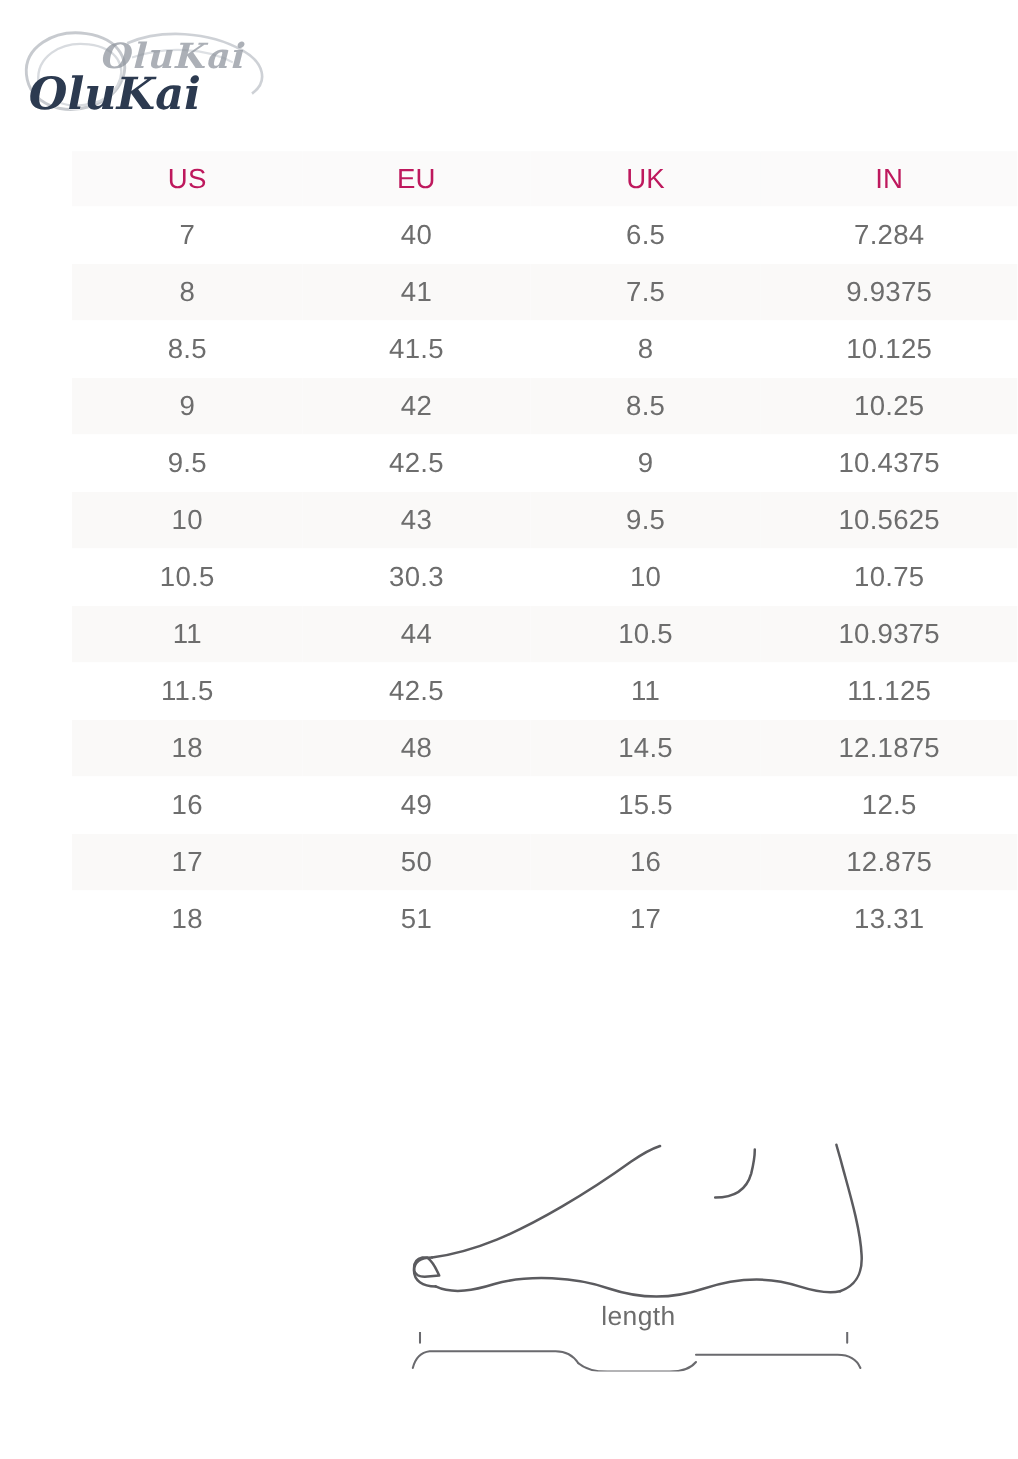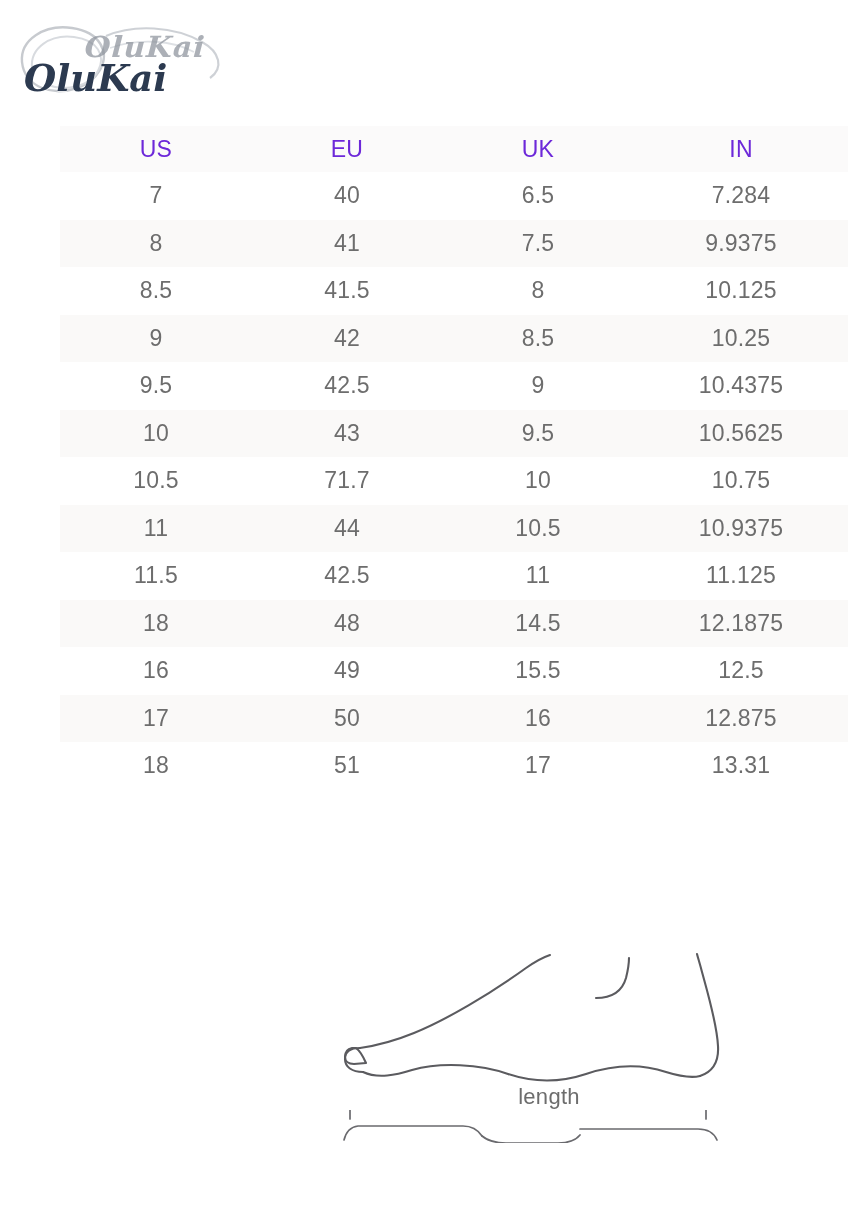--- a/index.html
+++ b/index.html
@@ -82,21 +82,21 @@
     font-size: 23px;
     font-weight: 400;
     color: #6d6d6d;
     height: 47.5px;
     padding: 0;
     border: none;
     letter-spacing: .2px;
   }
   #size-table thead th {
     background: #fbfafa;
-    color: #6d28d9;
+    color: #be185d;
     height: 46px;
   }
   #size-table tbody tr:nth-child(odd)  { background: #ffffff; }
   #size-table tbody tr:nth-child(even) { background: #faf9f8; }
 
   
   #foot-diagram {
     position: absolute;
     left: 330px;
     top: 938px;
@@ -112,21 +112,21 @@
     stroke-linejoin: round;
   }
   .dim-stroke {
     fill: none;
     stroke: #6a6a6e;
     stroke-width: 1.7;
     stroke-linecap: round;
   }
   #length-label {
     position: absolute;
-    left: 17px;
+    left: 0;
     top: 146px;
     width: 404px;
     text-align: center;
     font-size: 22px;
     color: #6d6d6d;
     letter-spacing: .3px;
     background: #ffffff;
   }
   .length-label-inner {
     background: #ffffff;
@@ -194,21 +194,21 @@
         <td>10.4375</td>
       </tr>
       <tr>
         <td>10</td>
         <td>43</td>
         <td>9.5</td>
         <td>10.5625</td>
       </tr>
       <tr>
         <td>10.5</td>
-        <td>71.7</td>
+        <td>30.3</td>
         <td>10</td>
         <td>10.75</td>
       </tr>
       <tr>
         <td>11</td>
         <td>44</td>
         <td>10.5</td>
         <td>10.9375</td>
       </tr>
       <tr>

